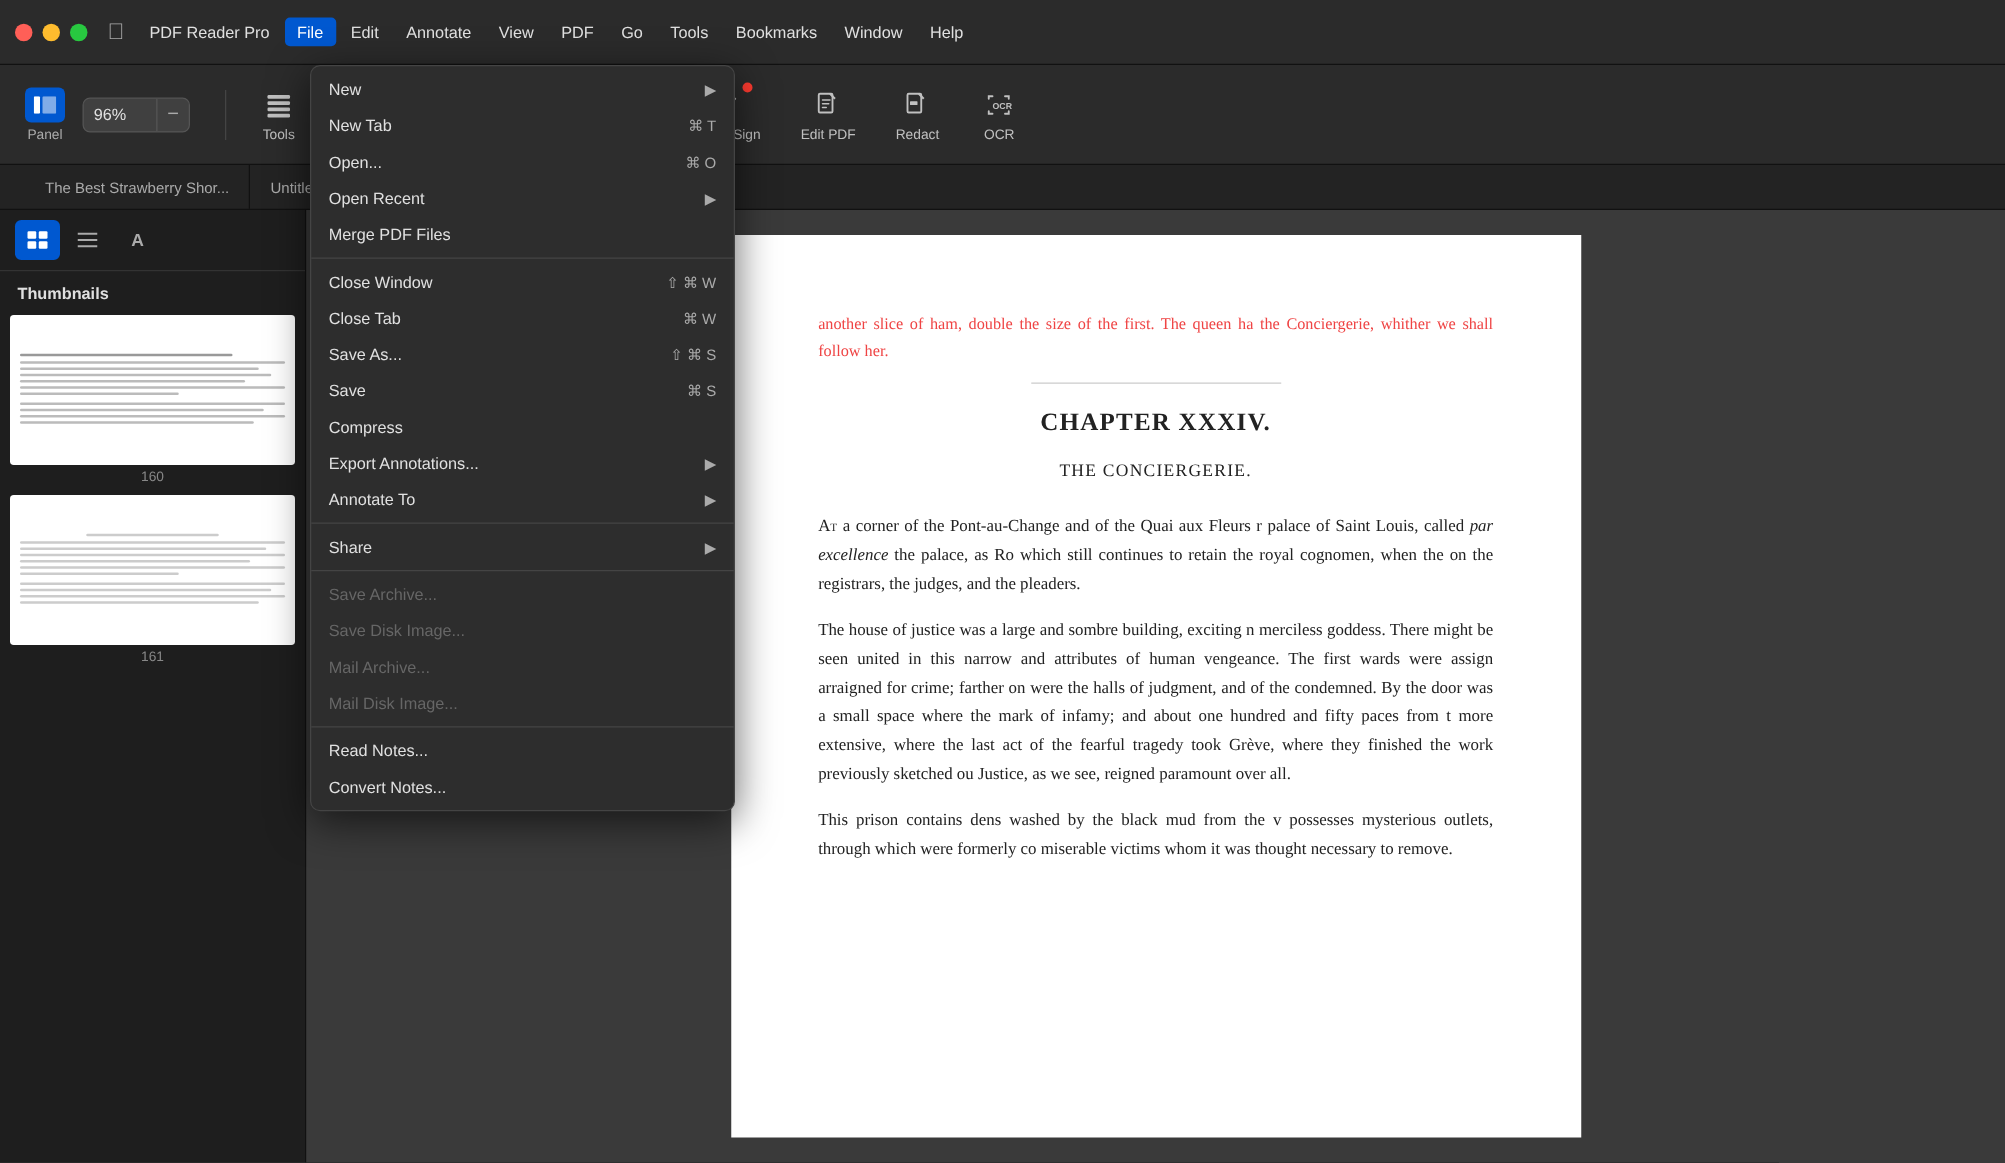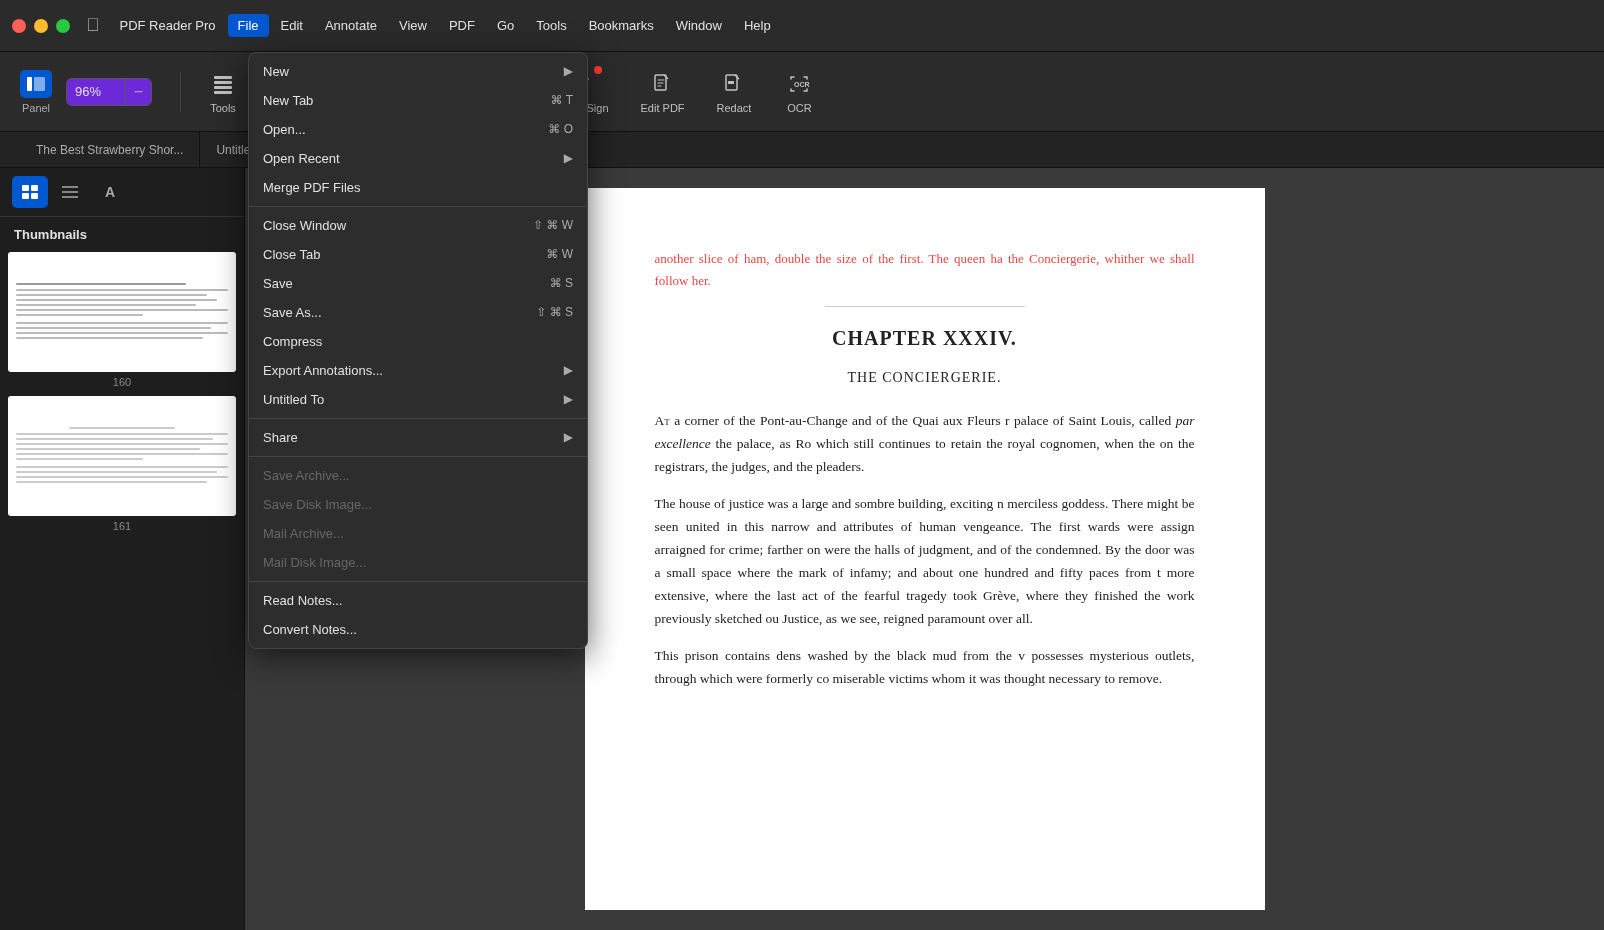--- a/index.html
+++ b/index.html
@@ -291,21 +291,21 @@
       pointer-events: all;
       border: 1px solid #444;
     }
     .menu-section-divider {
       height: 1px;
       background: #444;
       margin: 4px 0;
     }
     .menu-entry {
       display: flex;
-      align-items: flex-start;
+      align-items: flex-end;
       justify-content: space-between;
       padding: 7px 14px;
       cursor: pointer;
       font-size: 13px;
       color: #e0e0e0;
       border-radius: 0;
     }
     .menu-entry.highlighted {
       background: #1a69d6;
       color: #fff;
@@ -323,21 +323,21 @@
     .menu-entry .arrow {
       font-size: 12px;
       color: #aaa;
       margin-left: 8px;
     }
 
     
     .zoom-control {
       display: flex;
       align-items: center;
-      background: #6d28d9;
+      background: #404040;
       border-radius: 6px;
       border: 1px solid #555;
       height: 28px;
       overflow: hidden;
     }
     .zoom-select {
       background: transparent;
       border: none;
       color: #e0e0e0;
       font-size: 13px;
@@ -661,41 +661,41 @@
       <span>Close Window</span>
       <span class="shortcut">⇧ ⌘ W</span>
     </div>
 
     <div class="menu-entry">
       <span>Close Tab</span>
       <span class="shortcut">⌘ W</span>
     </div>
 
     <div class="menu-entry">
+      <span>Save As...</span>
+      <span class="shortcut">⇧ ⌘ S</span>
+    </div>
+
+    <div class="menu-entry">
       <span>Save</span>
       <span class="shortcut">⌘ S</span>
     </div>
 
-    <div class="menu-entry">
-      <span>Save As...</span>
-      <span class="shortcut">⇧ ⌘ S</span>
-    </div>
-
 
     <div class="menu-entry">
       <span>Compress</span>
     </div>
 
     <div class="menu-entry">
       <span>Export Annotations...</span>
       <span class="arrow">▶</span>
     </div>
 
     <div class="menu-entry">
-      <span>Untitled To</span>
+      <span>Annotate To</span>
       <span class="arrow">▶</span>
     </div>
 
     <div class="menu-section-divider"></div>
 
     <div class="menu-entry">
       <span>Share</span>
       <span class="arrow">▶</span>
     </div>
 

